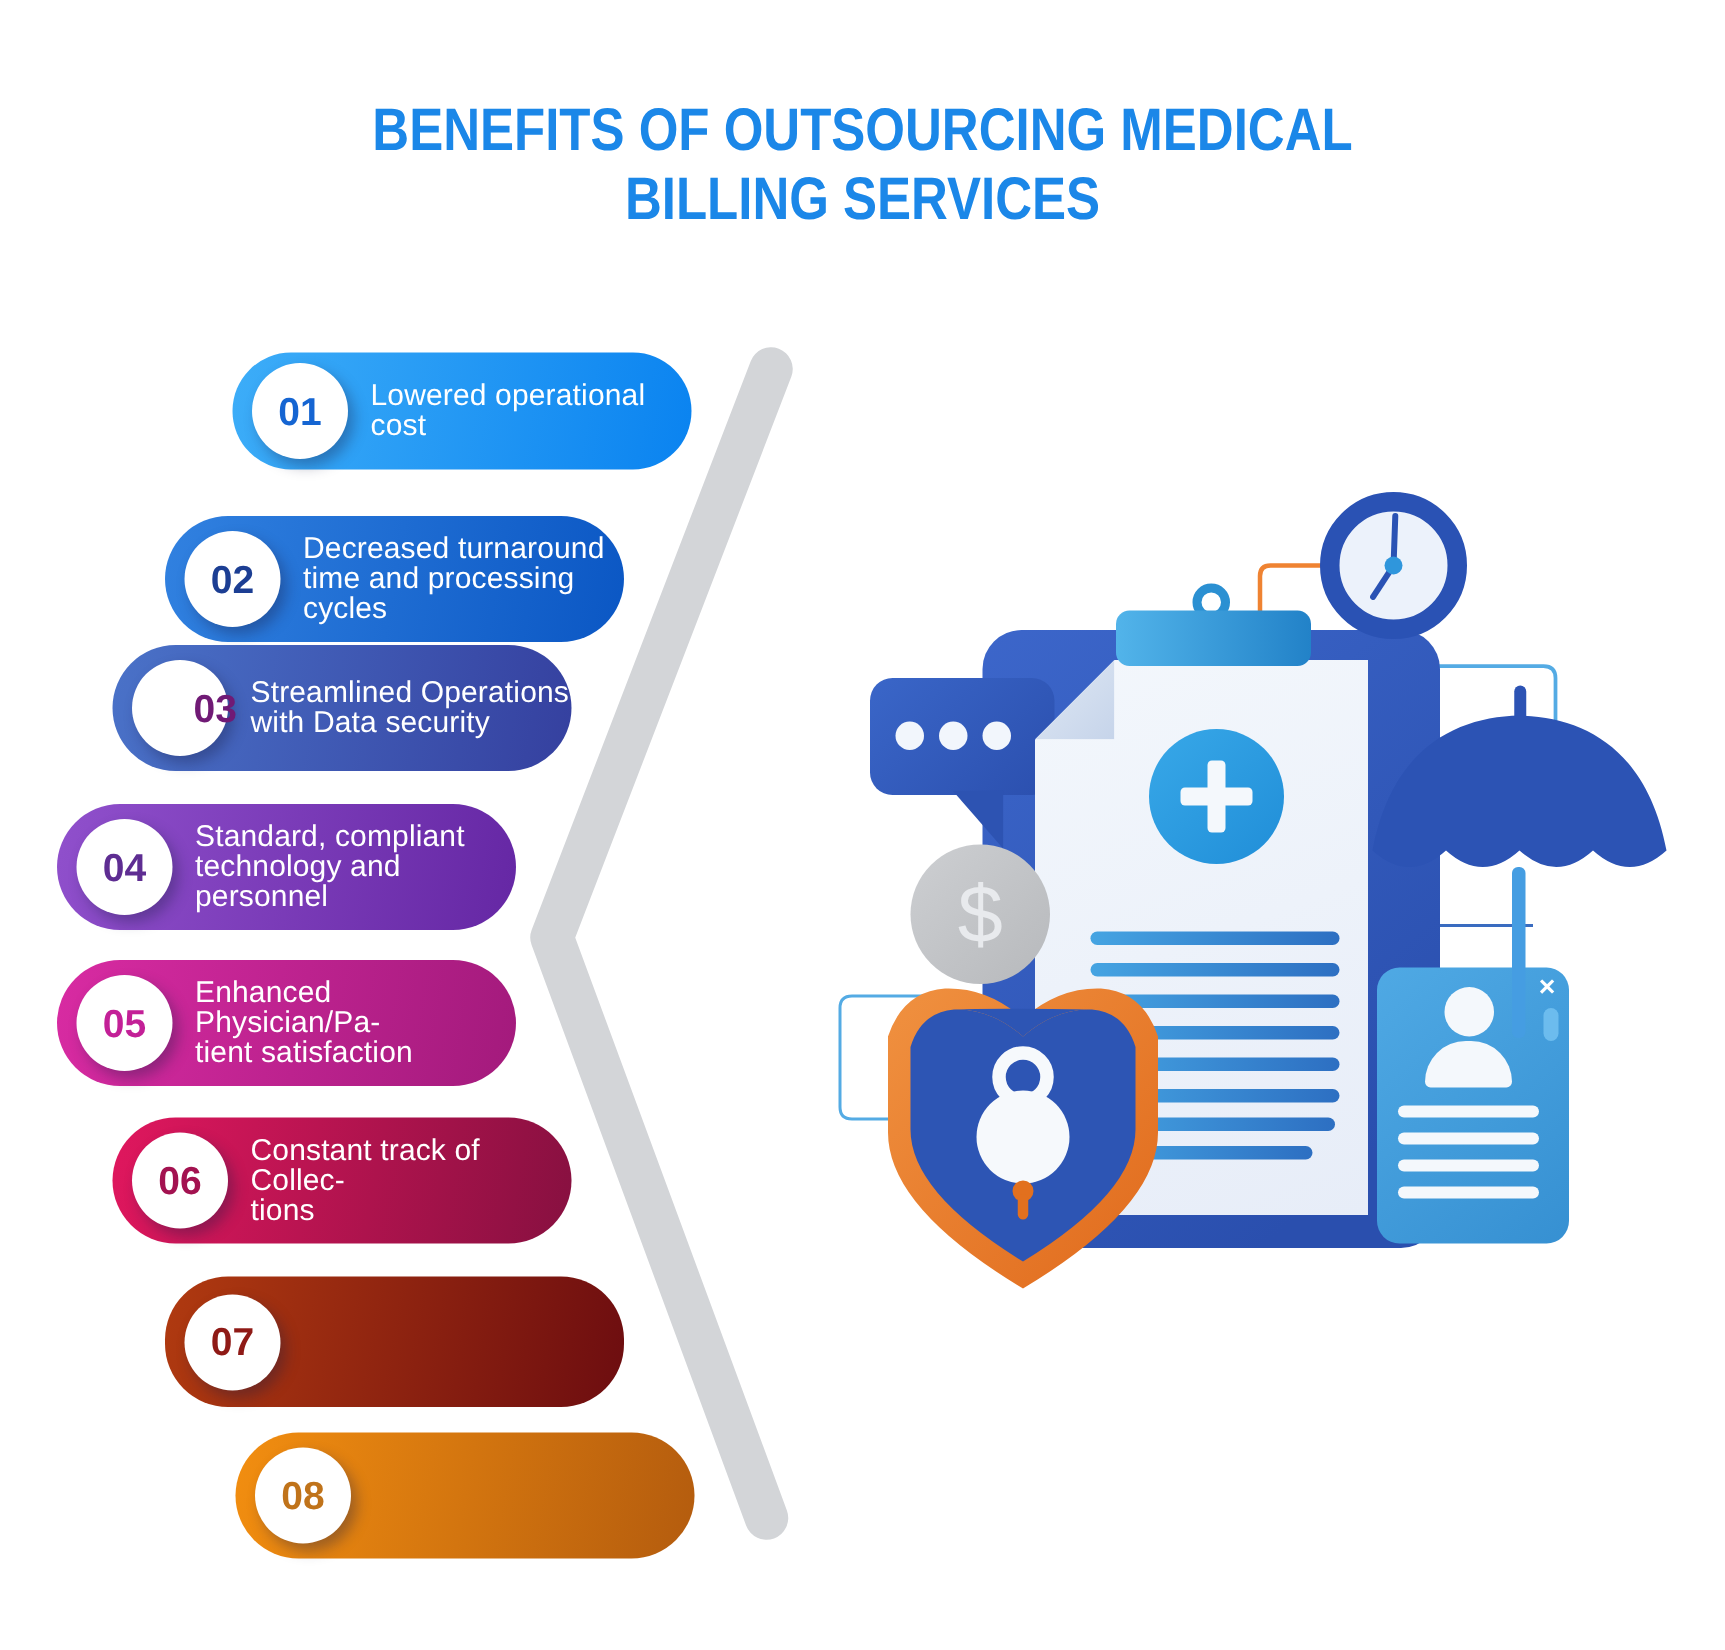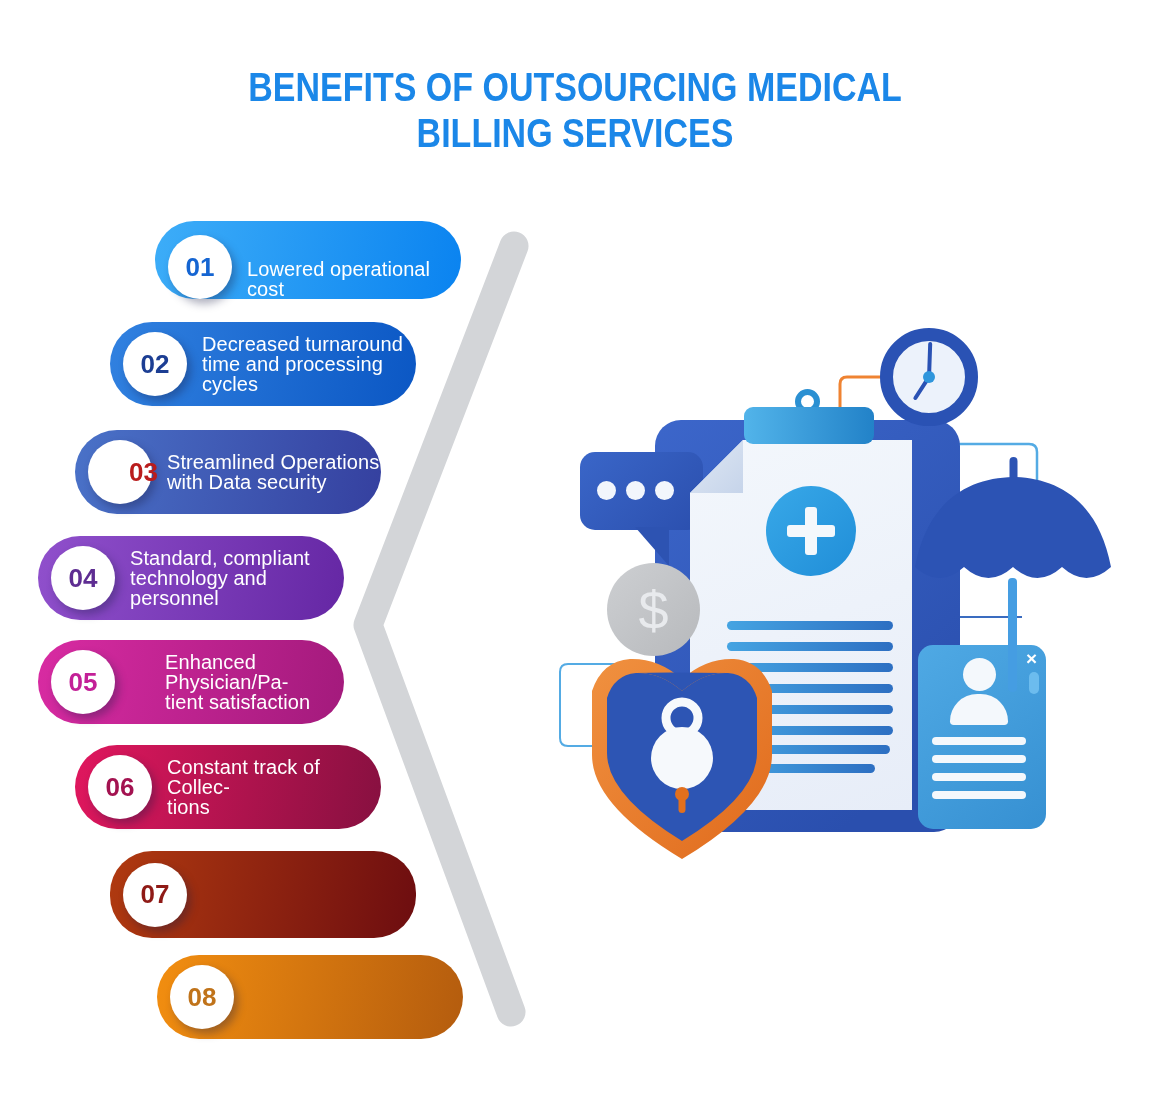--- a/index.html
+++ b/index.html
@@ -14,22 +14,22 @@
     font-size:40px;line-height:46px;letter-spacing:0px;
     transform:scaleX(.85);transform-origin:50% 0;
   }
   
   .chevron-svg{position:absolute;left:0;top:0;z-index:0;}
   
   .pill{
     position:absolute;width:306px;height:84px;border-radius:42px;
     display:flex;align-items:center;z-index:5;color:#fff;
   }
-  .p0{left:155px;top:221px;height:78px;align-items:flex-end;}
-  .p1{left:110px;top:322px;}
+  .p0{left:155px;top:235px;height:78px;}
+  .p1{left:110px;top:344px;}
   .p2{left:75px;top:430px;}
   .p3{left:38px;top:536px;}
   .p4{left:38px;top:640px;}
   .p5{left:75px;top:745px;}
   .p6{left:110px;top:851px;height:87px;}
   .p7{left:157px;top:955px;}
   .num-circle{
     flex:0 0 auto;width:64px;height:64px;border-radius:50%;background:#ffffff;
     margin-left:13px;display:flex;align-items:center;justify-content:center;
     box-shadow:4px 5px 9px rgba(25,30,70,.35);
@@ -132,37 +132,37 @@
         <span class="num" style="color: rgb(28, 62, 147);">02</span>
       </div>
       <div class="pill-text">
         <div>Decreased turnaround</div>
         <div>time and processing</div>
         <div>cycles</div>
       </div>
     </div>
     <div class="pill p2" style="background: linear-gradient(100deg, rgb(74, 114, 200), rgb(53, 64, 159));">
       <div class="num-circle">
-        <span class="num" style="color: #b91c1c; margin-left: 47px;">03</span>
+        <span class="num" style="color: #701a75; margin-left: 47px;">03</span>
       </div>
       <div class="pill-text">
         <div>Streamlined Operations</div>
         <div>with Data security</div>
       </div>
     </div>
     <div class="pill p3" style="background: linear-gradient(100deg, rgb(144, 80, 204), rgb(101, 39, 164));">
       <div class="num-circle">
         <span class="num" style="color: rgb(94, 45, 146);">04</span>
       </div>
       <div class="pill-text">
         <div>Standard, compliant</div>
         <div>technology and personnel</div>
       </div>
     </div>
-    <div class="pill p4" style="background: linear-gradient(100deg, rgb(216, 43, 162), rgb(163, 26, 124)); gap: 35px;">
+    <div class="pill p4" style="background: linear-gradient(100deg, rgb(216, 43, 162), rgb(163, 26, 124));">
       <div class="num-circle">
         <span class="num" style="color: rgb(195, 32, 151);">05</span>
       </div>
       <div class="pill-text">
         <div>Enhanced Physician/Pa-</div>
         <div>tient satisfaction</div>
       </div>
     </div>
     <div class="pill p5" style="background: linear-gradient(100deg, rgb(224, 23, 94), rgb(135, 16, 64)); justify-content: center;">
       <div class="num-circle">

